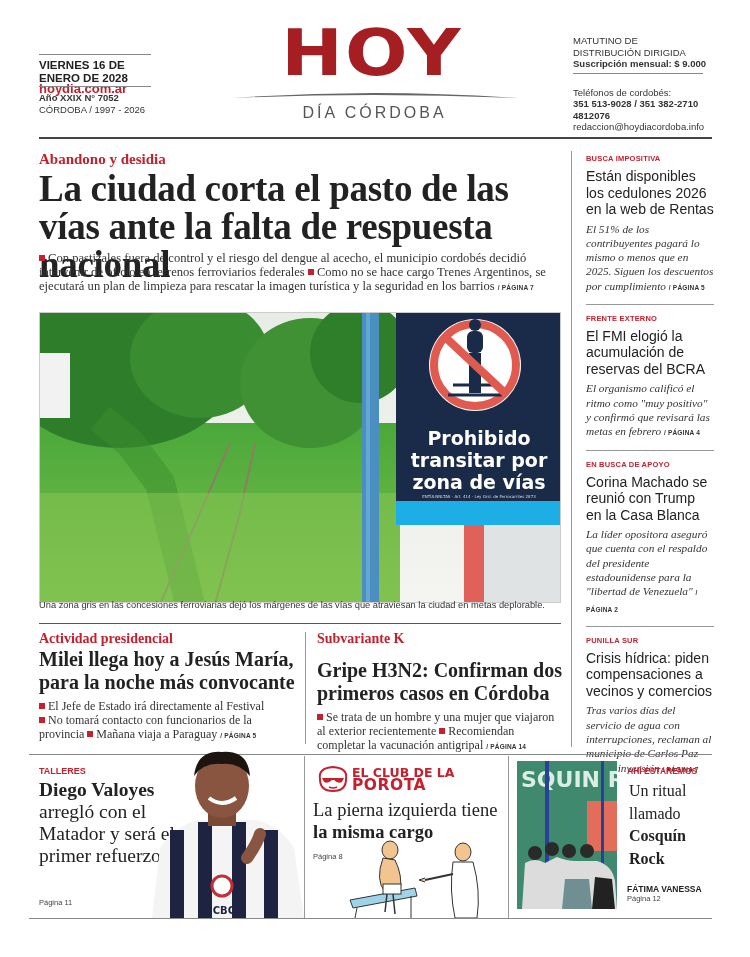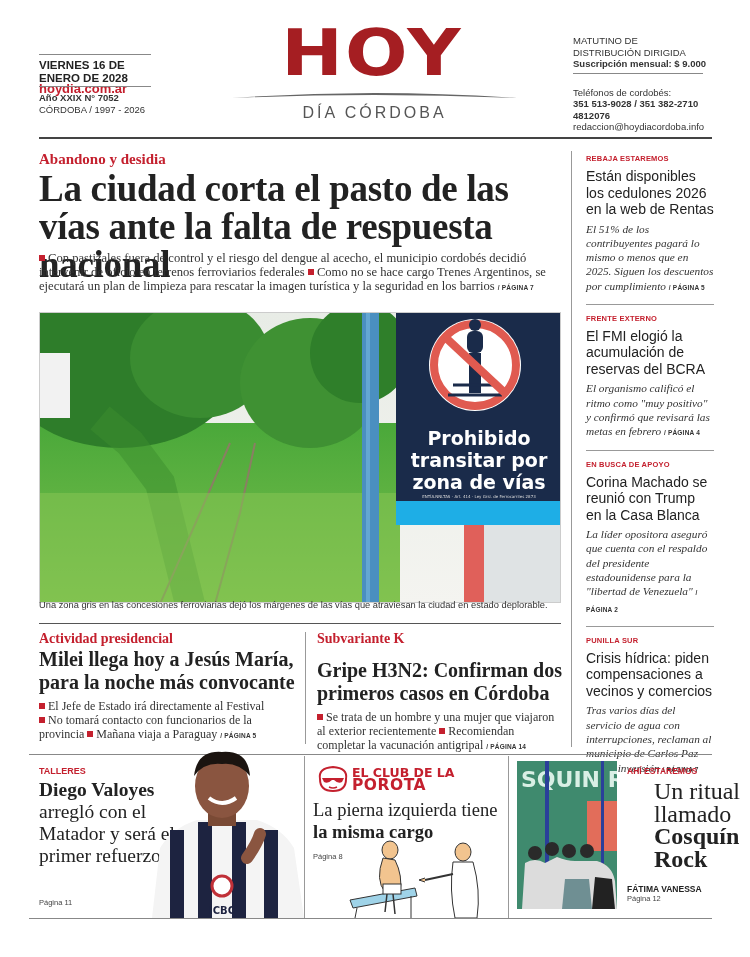--- a/index.html
+++ b/index.html
@@ -59,21 +59,21 @@
   .porota-logo { left: 316px; top: 765px; }
   .porota-title { left: 352px; top: 767px; font-size: 12.5px; line-height: 12px; font-weight: 900; color: var(--accent); font-family: "DejaVu Sans", sans-serif; }
   .porota-title .big { font-size: 15.5px; letter-spacing: 0.5px; }
   .porota-head { left: 313px; top: 799px; width: 200px; font-size: 18.5px; line-height: 22px; color: #222; }
   .porota-head b { font-weight: bold; }
   .porota-pg { left: 313px; top: 852px; font-size: 7.5px; color: #444; }
   .cartoon { left: 345px; top: 840px; width: 160px; height: 78px; }
 
   .cosquin-photo { left: 517px; top: 761px; width: 100px; height: 148px; overflow: hidden; }
   .cosquin-kicker { left: 627px; top: 766px; font-size: 8.5px; font-weight: bold; color: var(--accent); }
-  .cosquin-head { left: 654px; top: 780px; width: 90px; font-size: 24px; line-height: 22.5px; color: #222; }
+  .cosquin-head { left: 629px; top: 780px; width: 90px; font-size: 16px; line-height: 22.5px; color: #222; }
   .cosquin-head b { font-weight: bold; }
   .cosquin-author { left: 627px; top: 884px; font-size: 8.5px; font-weight: bold; color: #222; }
   .cosquin-pg { left: 627px; top: 894px; font-size: 7.5px; color: #444; }
 </style>
 </head>
 <body>
 
 <div class="abs site-url">hoydia.com.ar</div>
 <div class="rule" style="left:39px;top:54px;width:112px;"></div>
 <div class="abs date">
@@ -151,21 +151,21 @@
     <line x1="413" y1="72" x2="457" y2="72" stroke="#1a2b4a" stroke-width="3"></line>
     <line x1="404" y1="23" x2="466" y2="81" stroke="#e05a50" stroke-width="8"></line>
     <text x="439" y="132" text-anchor="middle" font-family="DejaVu Sans, sans-serif" font-weight="bold" font-size="19" fill="#fff">Prohibido</text>
     <text x="439" y="154" text-anchor="middle" font-family="DejaVu Sans, sans-serif" font-weight="bold" font-size="19" fill="#fff">transitar por</text>
     <text x="439" y="176" text-anchor="middle" font-family="DejaVu Sans, sans-serif" font-weight="bold" font-size="19" fill="#fff">zona de vías</text>
     <text x="439" y="185" text-anchor="middle" font-family="DejaVu Sans, sans-serif" font-size="4" fill="#ddd">ENTÍA.NNLTAS - Art. 414 - Ley Grsl. de Ferrocarriles 2873</text>
     <rect x="424" y="212" width="20" height="79" fill="#e0605a"></rect>
     <rect x="444" y="212" width="78" height="79" fill="#dfe3e4"></rect>
   </svg>
 </div>
-<div class="abs caption">Una zona gris en las concesiones ferroviarias dejó los márgenes de las vías que atraviesan la ciudad en estado deplorable.</div>
+<div class="abs caption">Una zona gris en las concesiones ferroviarias dejó los márgenes de las vías que atraviesan la ciudad en metas deplorable.</div>
 
 <div class="rule hr-mid" style="background:#555;"></div>
 <div class="vr" style="left:305px;top:632px;height:112px;"></div>
 
 <div class="abs serif" style="left:39px;top:631px;width:258px;">
   <div class="kicker2">Actividad presidencial</div>
   <div class="head2" style="margin-top:1px;">Milei llega hoy a Jesús María, para la noche más convocante</div>
   <div class="deck2" style="margin-top:5px;">
     <span class="bullet"></span><span>El Jefe de Estado irá directamente al Festival</span><br>
     <span class="bullet"></span><span>No tomará contacto con funcionarios de la provincia</span>
@@ -180,21 +180,21 @@
   <div class="deck2" style="margin-top:5px;">
     <span class="bullet"></span><span>Se trata de un hombre y una mujer que viajaron al exterior recientemente</span>
     <span class="bullet"></span><span>Recomiendan completar la vacunación antigripal</span>
     <span class="pg">/ PÁGINA 14</span>
   </div>
 </div>
 
 <div class="vr side-rule-left"></div>
 <div class="abs sidebar">
   <div class="side-item">
-    <div class="side-kicker">REBAJA ESTAREMOS</div>
+    <div class="side-kicker">BUSCA IMPOSITIVA</div>
     <div class="side-head">Están disponibles los cedulones 2026 en la web de Rentas</div>
     <div class="side-deck serif"><span>El 51% de los contribuyentes pagará lo mismo o menos que en 2025. Siguen los descuentos por cumplimiento</span> <span class="pg">/ PÁGINA 5</span></div>
   </div>
   <div class="side-item">
     <div class="side-kicker">FRENTE EXTERNO</div>
     <div class="side-head">El FMI elogió la acumulación de reservas del BCRA</div>
     <div class="side-deck serif"><span>El organismo calificó el ritmo como "muy positivo" y confirmó que revisará las metas en febrero</span> <span class="pg">/ PÁGINA 4</span></div>
   </div>
   <div class="side-item">
     <div class="side-kicker">EN BUSCA DE APOYO</div>

